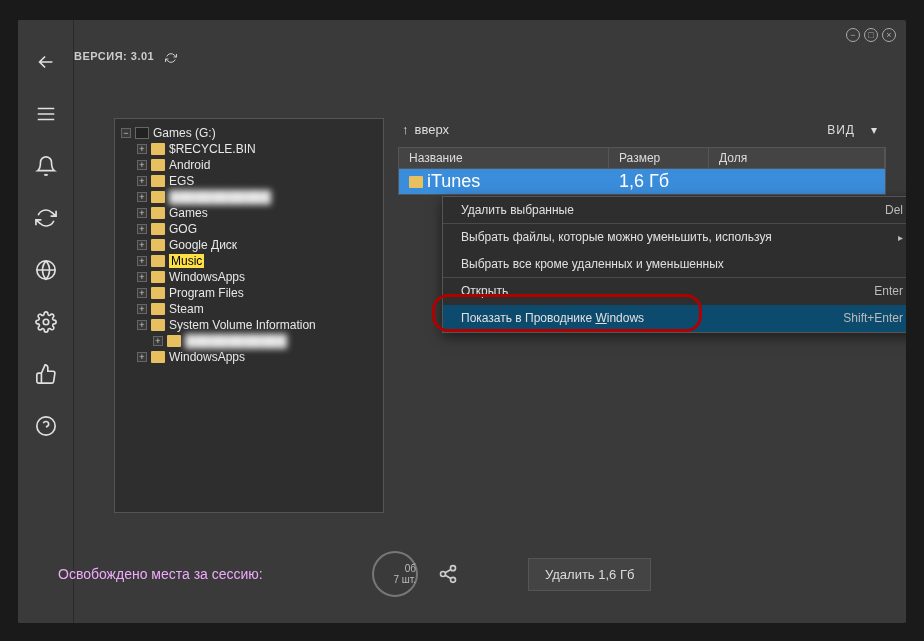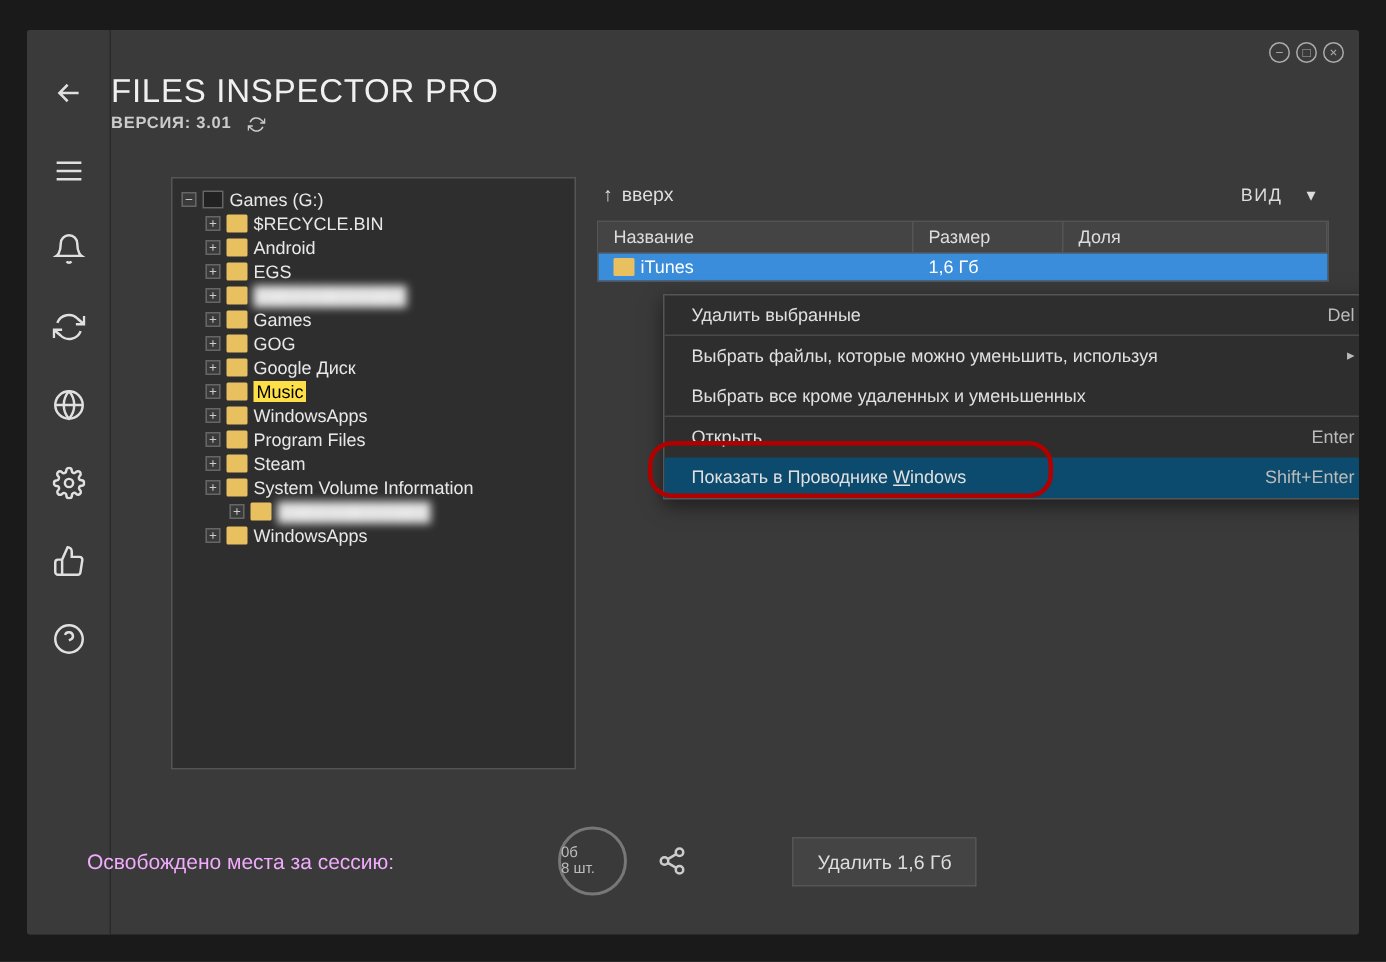--- a/index.html
+++ b/index.html
@@ -36,38 +36,38 @@
 .toolbar { display: flex; align-items: center; justify-content: space-between; padding: 4px 8px 10px 4px; color: #ddd; font-size: 13px; }
 .up-btn { display: flex; align-items: center; gap: 6px; cursor: pointer; }
 .view-btn { display: flex; align-items: center; gap: 16px; cursor: pointer; font-size: 12px; letter-spacing: 1px; }
 
 .table-view { border: 1px solid #555; background: #2e2e2e; flex-shrink: 0; }
 .thead { display: flex; background: #444; color: #ddd; font-size: 12px; border-bottom: 1px solid #555; }
 .th { padding: 3px 10px; border-right: 1px solid #555; }
 .th.name { flex: 0 0 210px; }
 .th.size { flex: 0 0 100px; }
 .th.share { flex: 1; }
-.trow { display: flex; align-items: flex-end; background: #3a8ddb; color: #fff; font-size: 12px; position: relative; }
+.trow { display: flex; align-items: flex-end; background: #3a8ddb; color: #fff; font-size: 18px; position: relative; }
 .td.name { flex: 0 0 210px; display: flex; align-items: center; gap: 4px; padding: 2px 10px; }
 .td.size { flex: 0 0 100px; padding: 2px 10px; }
 .td.share { flex: 1; padding: 2px 10px; }
 .row-folder-icon { width: 14px; height: 12px; background: #e8c060; display: inline-block; border-radius: 1px; }
 
 .context-menu { position: absolute; top: 176px; left: 424px; width: 480px; background: #2e2e2e; border: 1px solid #555; z-index: 10; box-shadow: 0 4px 12px rgba(0,0,0,0.5); }
 .ctx-item { display: flex; justify-content: space-between; align-items: center; padding: 6px 18px; font-size: 12px; color: #e0e0e0; cursor: pointer; border-bottom: 1px solid transparent; }
 .ctx-item.sep-after { border-bottom: 1px solid #4a4a4a; }
 .ctx-item.highlighted { background: #0c4a6e; position: relative; }
 .ctx-item .shortcut { color: #bbb; }
 .ctx-item .arrow { color: #bbb; font-size: 10px; }
 .highlight-ring { position: absolute; border: 3px solid #b00000; border-radius: 16px; pointer-events: none; z-index: 11; }
 
 .footer { position: absolute; left: 20px; right: 20px; bottom: 14px; height: 70px; display: flex; align-items: center; gap: 20px; }
 .freed-panel { flex: 0 0 440px; display: flex; align-items: center; justify-content: space-between; padding: 0 20px; color: #ccc; }
 .freed-text { font-size: 14px; color: #f0abfc; }
-.freed-circle { width: 46px; height: 46px; border: 2px solid #777; border-radius: 50%; display: flex; flex-direction: column; align-items: flex-start; justify-content: center; font-size: 10px; color: #bbb; }
+.freed-circle { width: 46px; height: 46px; border: 2px solid #777; border-radius: 50%; display: flex; flex-direction: column; align-items: flex-end; justify-content: center; font-size: 10px; color: #bbb; }
 .share-icon { width: 20px; height: 20px; color: #ccc; margin-left:10px;}
 .delete-panel { background: #444; border: 1px solid #555; padding: 8px 16px; color: #ddd; font-size: 13px; cursor: pointer; margin-left:30px;}
 
 .underline-w { text-decoration: underline; }
 </style>
 </head>
 <body>
 
 <div class="app">
   <div class="win-controls">
@@ -116,21 +116,20 @@
       </div>
     <div class="nav-icon">
         <svg viewBox="0 0 24 24">
           <circle cx="12" cy="12" r="10"></circle>
           <path d="M9.1 9a3 3 0 0 1 5.8 1c0 2-3 3-3 3M12 17h.01"></path>
         </svg>
       </div>
   </div>
 
   <div class="header">
-    <div class="title">FILES INSPECTOR PRO</div>
     <div class="version-row">
       <span class="version"><span>ВЕРСИЯ: </span><span>3.01</span></span>
       <span class="refresh-icon">
         <svg viewBox="0 0 24 24" width="12" height="12" fill="none" stroke="currentColor" stroke-width="2">
             <path d="M23 4v6h-6M1 20v-6h6M3.5 9a9 9 0 0 1 14.8-3L23 10M1 14l4.7 4a9 9 0 0 0 14.8-3"></path>
           </svg>
       </span>
     </div>
   </div>
 
@@ -266,21 +265,21 @@
   </div>
 
   <div class="highlight-ring" style="top:274px; left:414px; width:270px; height:38px;"></div>
 
   <div class="footer">
     <div class="freed-panel">
       <span class="freed-text">Освобождено места за сессию:</span>
       <div style="display:flex;align-items:center;gap:10px">
         <div class="freed-circle">
           <span>0б</span>
-          <span>8 шт.</span>
+          <span>7 шт.</span>
         </div>
         <div class="share-icon">
           <svg viewBox="0 0 24 24" width="20" height="20" fill="none" stroke="currentColor" stroke-width="2">
               <circle cx="18" cy="5" r="3"></circle>
               <circle cx="6" cy="12" r="3"></circle>
               <circle cx="18" cy="19" r="3"></circle>
               <path d="M8.6 13.5l6.8 4M15.4 6.5l-6.8 4"></path>
             </svg>
         </div>
       </div>

